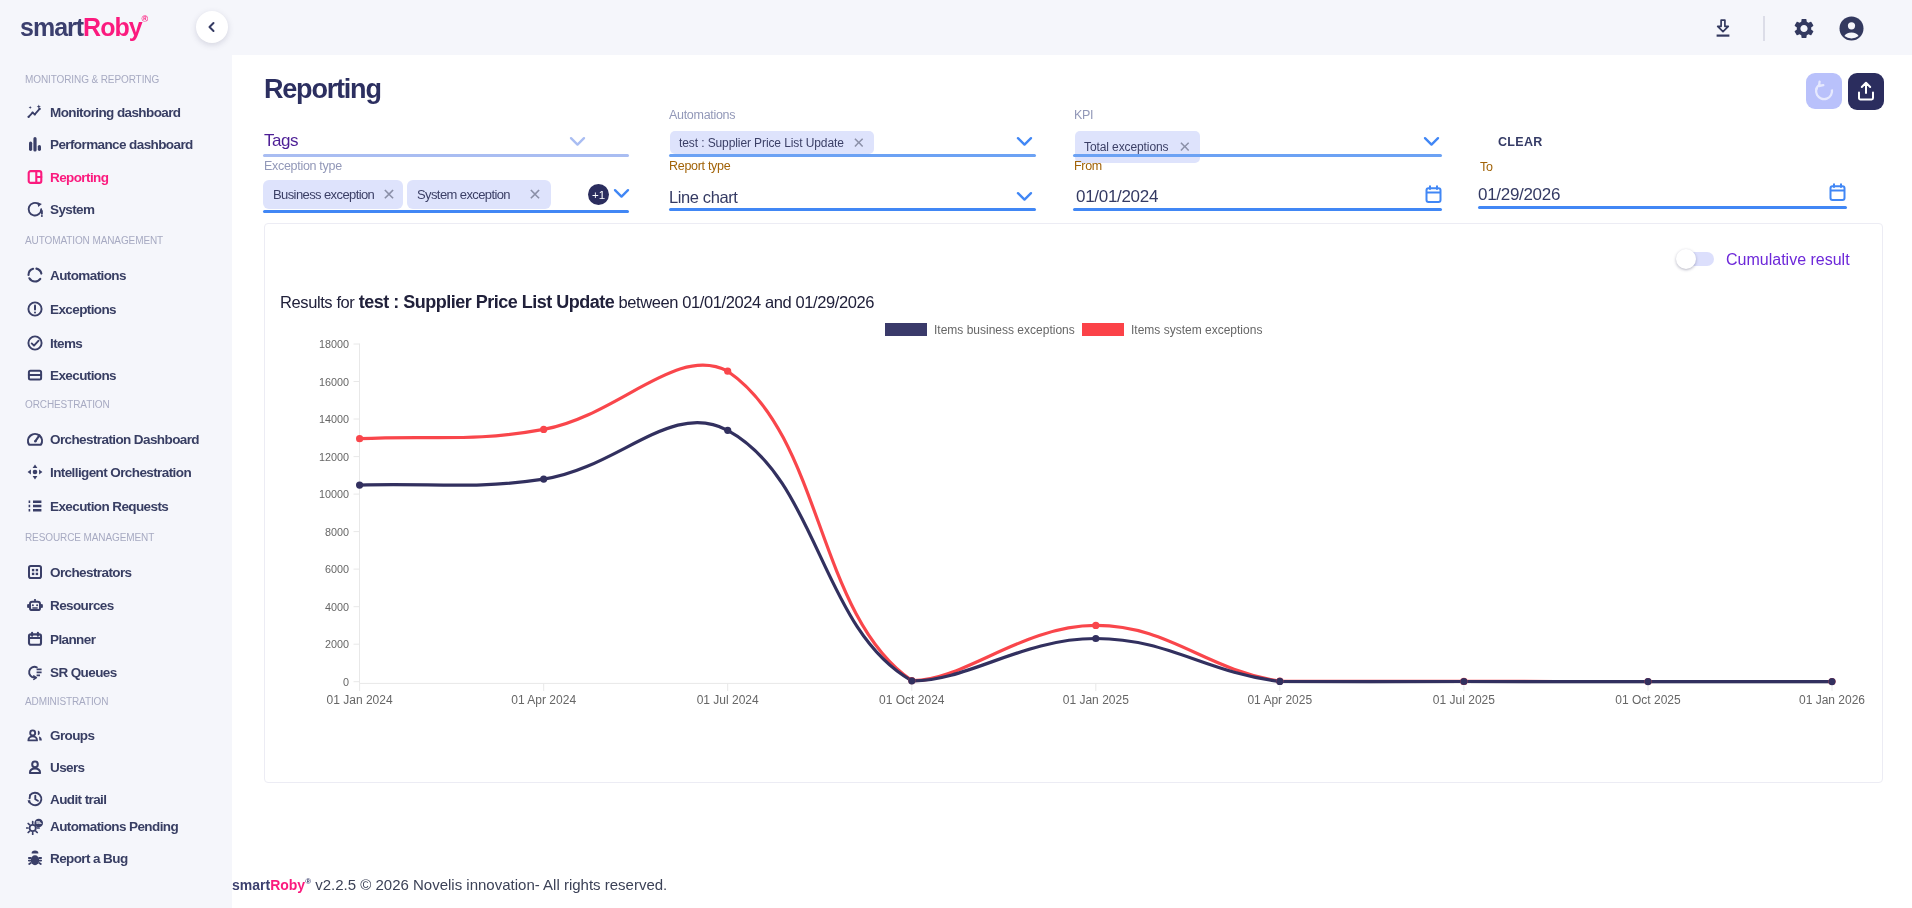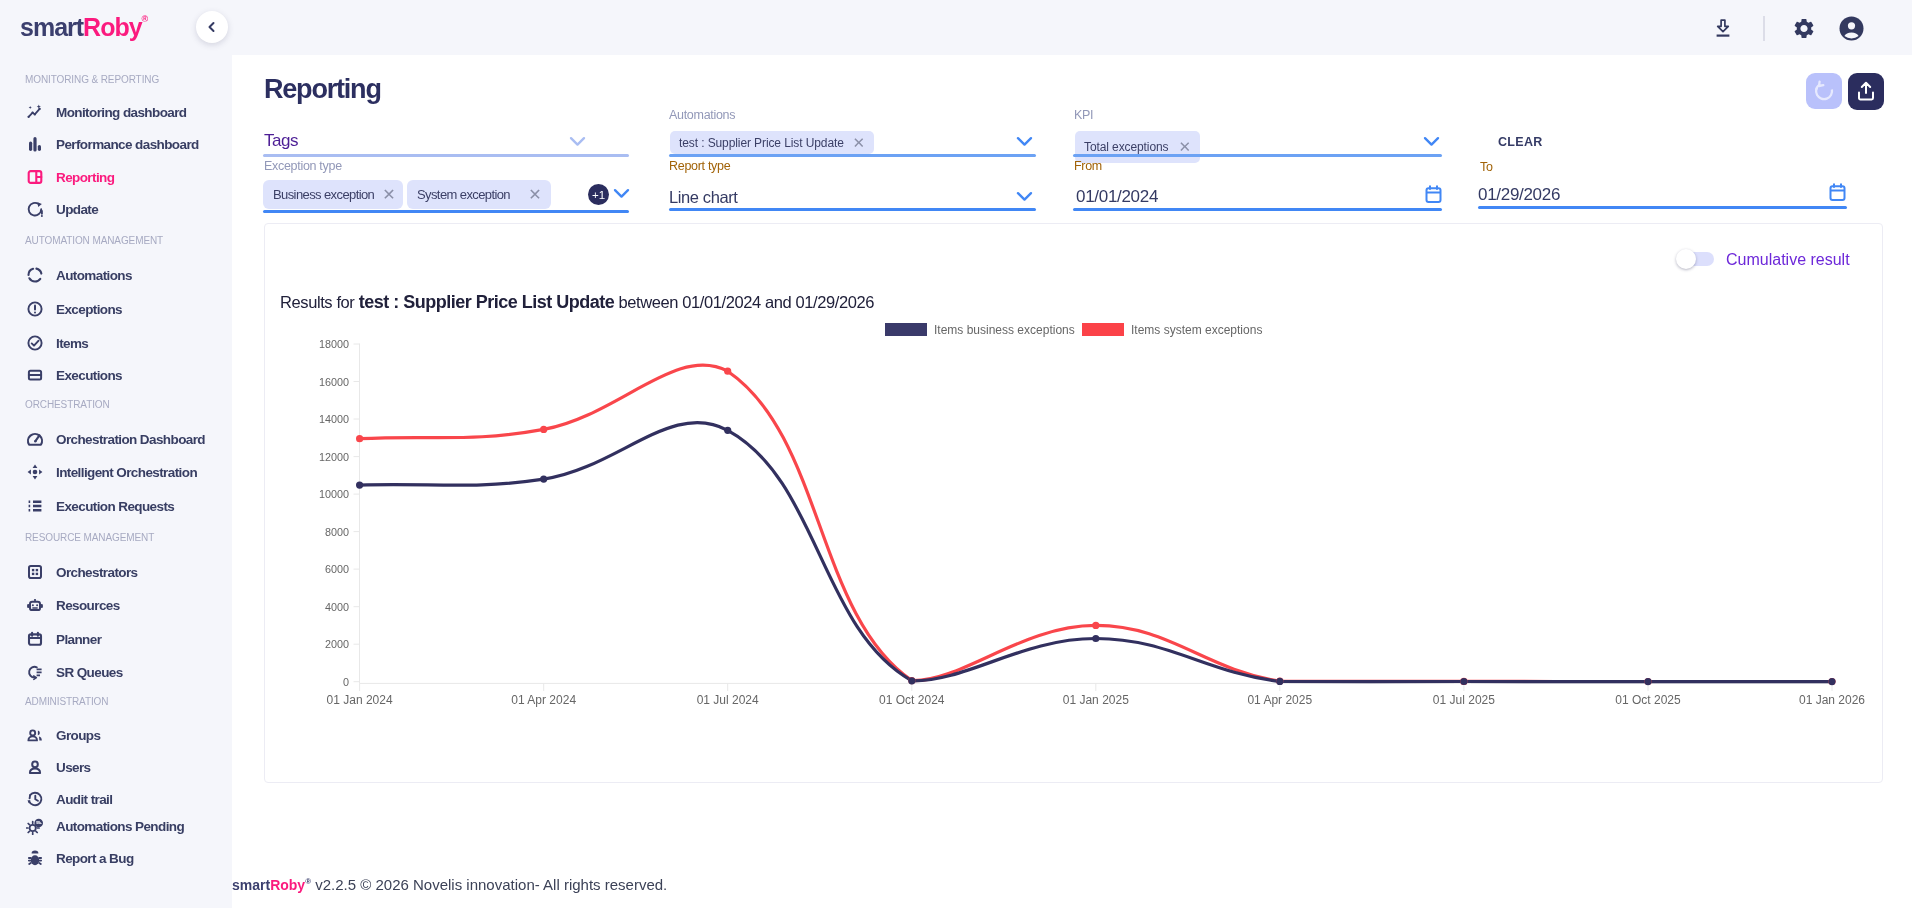--- a/index.html
+++ b/index.html
@@ -7,21 +7,21 @@
   font-family:"Liberation Sans",sans-serif;position:relative}
 .abs{position:absolute}
 #header{position:absolute;left:0;top:0;width:1912px;height:55px;background:#f5f6fb}
 #sidebar{position:absolute;left:0;top:0;width:232px;height:908px;background:#f5f6fb}
 #collapse{position:absolute;left:196px;top:11px;width:32px;height:32px;border-radius:50%;
   background:#fff;box-shadow:0 2px 6px rgba(60,60,100,.18);display:flex;align-items:center;justify-content:center}
 .logo{position:absolute;left:20px;top:13px;font-size:25px;font-weight:bold;letter-spacing:-1px;color:#3b3f6e}
 .logo .pink{color:#fb1a7e}
 .logo sup{font-size:9px;color:#fb1a7e;vertical-align:14px}
 .sect{position:absolute;left:25px;font-size:10px;color:#a7aac2;letter-spacing:-.1px}
-.item{position:absolute;left:26px;height:24px;display:flex;align-items:center;gap:12px;
+.item{position:absolute;left:26px;height:24px;display:flex;align-items:center;gap:6px;
   font-size:13.5px;letter-spacing:-.6px;font-weight:bold;color:#383e63;white-space:nowrap}
 .item svg{flex:0 0 auto}
 .item.active{color:#fb1a7e}
 .hico{position:absolute}
 h1{position:absolute;left:264px;top:74px;font-size:27px;letter-spacing:-1.2px;font-weight:bold;color:#2c2f60}
 .flabel{position:absolute;font-size:12.5px;letter-spacing:-.3px;color:#9298b8}
 .flabel2{position:absolute;font-size:12.5px;letter-spacing:-.3px;color:#a16207}
 .bigval{position:absolute;font-size:17px;letter-spacing:-.3px;color:#343a63}
 .uline{position:absolute;height:3px;border-radius:2px}
 .chip{position:absolute;background:#dee3fc;border-radius:5px;display:flex;align-items:center;white-space:nowrap;
@@ -82,21 +82,21 @@
     </svg>
     <span>Reporting</span>
   </div>
 <div class="item" style="top:197px">
     <svg width="18" height="18" viewBox="0 0 18 18" fill="none" stroke="#3a3f68" stroke-width="1.7" stroke-linecap="round" stroke-linejoin="round">
       <path d="M12.6 4.1 A6.3 6.3 0 1 0 15.2 9.2" stroke-width="1.9"></path>
       <path d="M11.6 2.2 L15.9 4.1 L12.1 6.9 z" fill="#3a3f68" stroke="none"></path>
       <path d="M15.9 10.9 v2.9" stroke-width="1.9"></path>
       <circle cx="15.9" cy="16.1" r="1" fill="#3a3f68" stroke="none"></circle>
     </svg>
-    <span>Update</span>
+    <span>System</span>
   </div>
 <div class="item" style="top:263px">
     <svg width="18" height="18" viewBox="0 0 18 18" fill="none" stroke="#3a3f68" stroke-width="1.7" stroke-linecap="round" stroke-linejoin="round">
       <circle cx="9" cy="9" r="6.5" stroke-width="2.1" stroke-dasharray="12.5 3.4 8 3.4 7 4.5" stroke-dashoffset="-4"></circle>
     </svg>
     <span>Automations</span>
   </div>
 <div class="item" style="top:297px">
     <svg width="18" height="18" viewBox="0 0 18 18" fill="none" stroke="#3a3f68" stroke-width="1.7" stroke-linecap="round" stroke-linejoin="round">
       <circle cx="9" cy="9" r="6.6" stroke-width="1.9"></circle>

